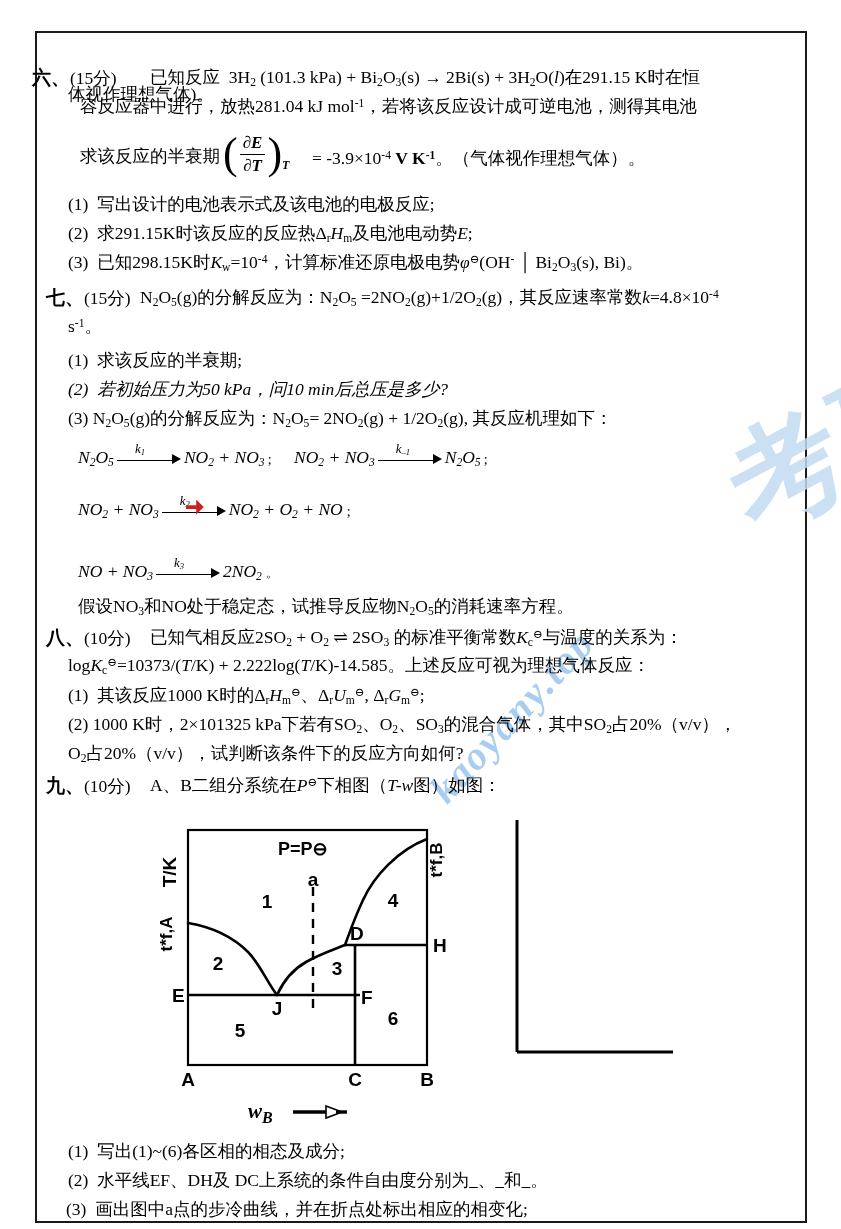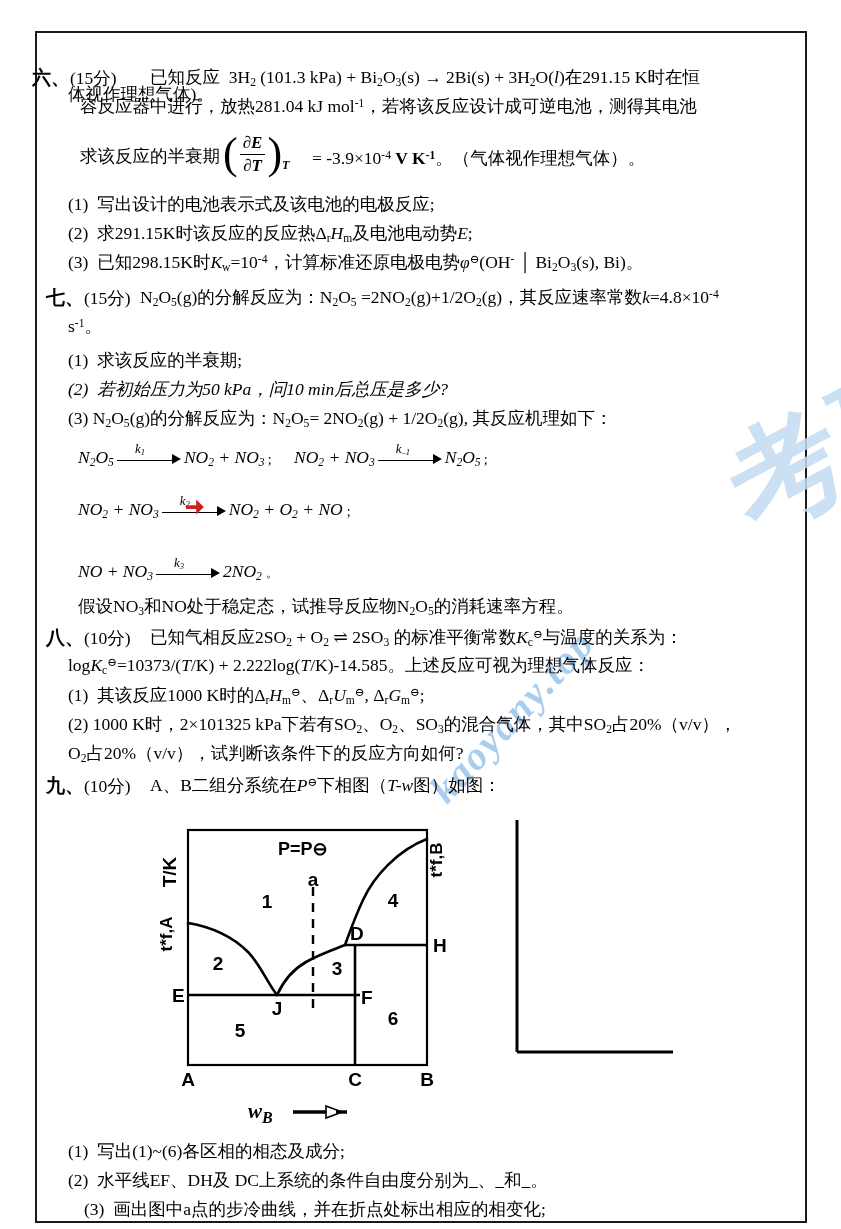--- a/index.html
+++ b/index.html
@@ -309,21 +309,21 @@
   <div class="line" style="left:150px; top:777px;">
     A、B二组分系统在<span class="it">P</span><sup>⊖</sup>下相图（<span class="it">T-w</span>图）如图：
   </div>
 
   <div class="line" style="left:68px; top:1143px;">
     (1)&nbsp; 写出(1)~(6)各区相的相态及成分;
   </div>
   <div class="line" style="left:68px; top:1172px;">
     (2)&nbsp; 水平线EF、DH及 DC上系统的条件自由度分别为<span style="text-decoration:underline;">&nbsp;&nbsp;</span>、<span style="text-decoration:underline;">&nbsp;&nbsp;</span>和<span style="text-decoration:underline;">&nbsp;&nbsp;</span>。
   </div>
-  <div class="line" style="left:84px; top:1201px;">
+  <div class="line" style="left:66px; top:1201px;">
     (3)&nbsp; 画出图中a点的步冷曲线，并在折点处标出相应的相变化;
   </div>
 </div>
 
 <svg id="phase-diagram" viewBox="0 0 330 320">
 
   <rect x="38" y="18" width="239" height="235" fill="#ffffff" stroke="#000000" stroke-width="2.2"></rect>
 
   <text x="26" y="60" font-family="'Liberation Sans', sans-serif" font-size="19" font-weight="bold" transform="rotate(-90 26 60)" text-anchor="middle">T/K</text>
 

